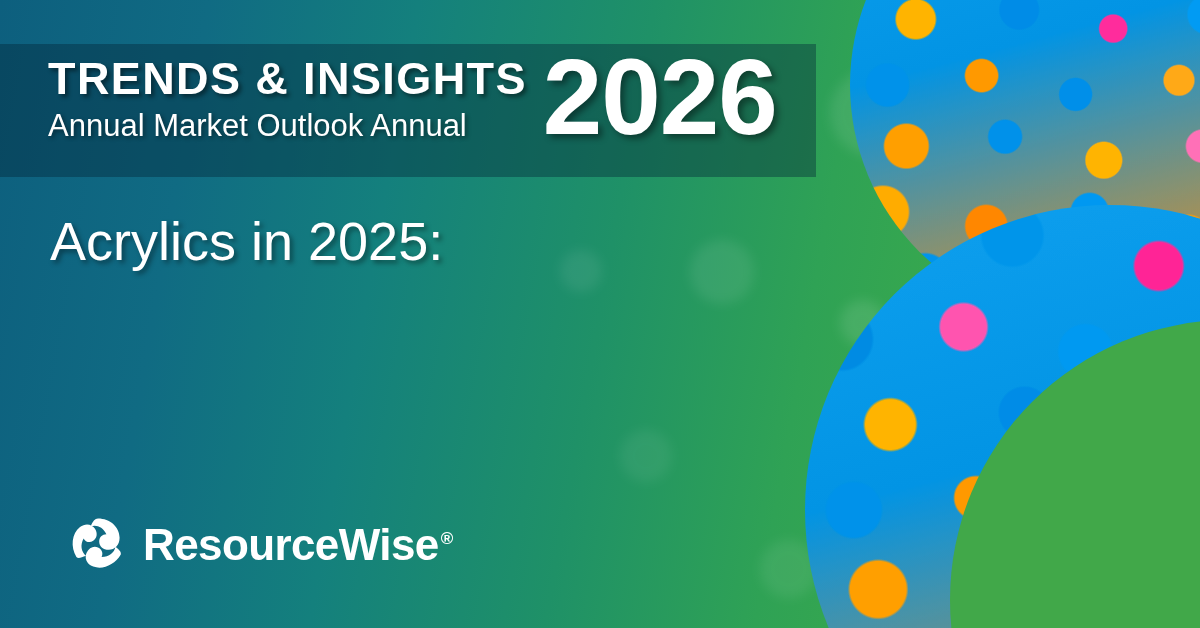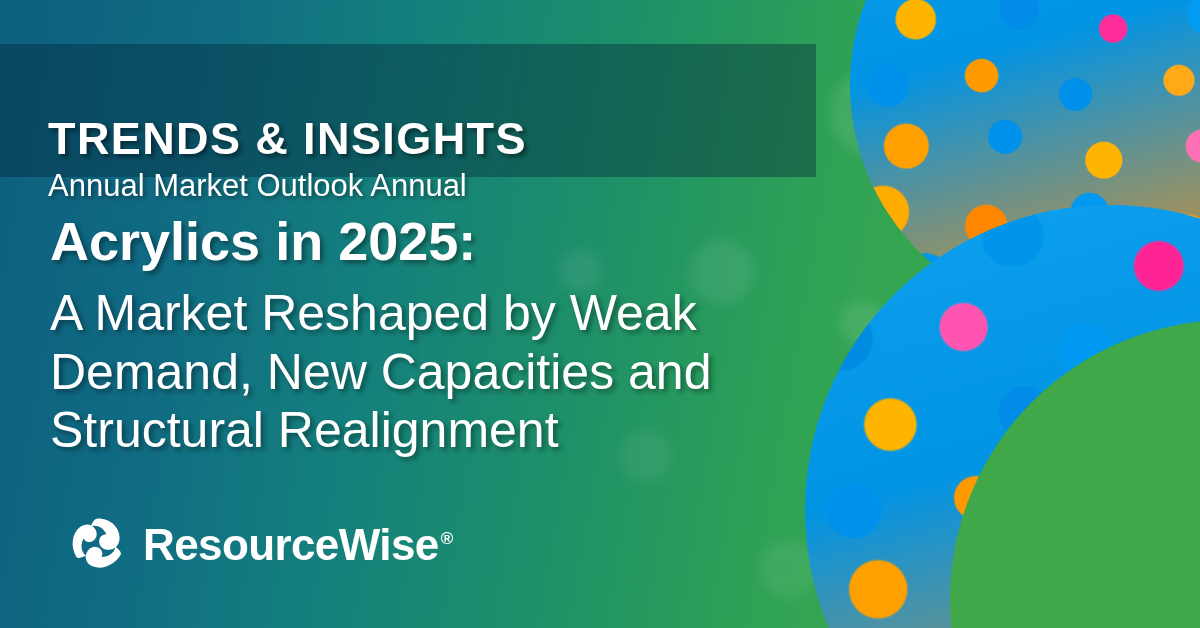--- a/index.html
+++ b/index.html
@@ -133,22 +133,21 @@
     background: rgba(2, 38, 56, 0.40);
   }
 
   .header-row {
     position: absolute;
     left: 48px;
     top: 44px;
     width: 768px;
     height: 133px;
     display: flex;
-    align-items: center;
-    margin-top: 42px;
+    align-items: flex-start;
   }
 
   .header-left {
     display: flex;
     flex-direction: column;
     justify-content: center;
     padding-top: 12px;
   }
 
   .kicker {
@@ -187,21 +186,21 @@
   .headline-wrap {
     position: absolute;
     left: 50px;
     top: 212px;
     width: 790px;
   }
 
   .headline-main {
     color: #ffffff;
     font-size: 54px;
-    font-weight: 700;
+    font-weight: 400;
     line-height: 1.08;
     margin: 0 0 14px 0;
     text-shadow: 3px 3px 5px rgba(0,0,0,0.40);
   }
 
   .headline-sub {
     color: #ffffff;
     font-size: 50px;
     font-weight: 400;
     line-height: 1.17;
@@ -267,29 +266,25 @@
     <div class="green-cutter"></div>
   </div>
 
   <div class="header-band"></div>
 
   <div class="header-row">
     <div class="header-left">
       <div class="kicker">TRENDS &amp; INSIGHTS</div>
       <div class="kicker-sub">Annual Market Outlook Annual</div>
     </div>
+    <div class="year">2026</div>
   </div>
 
   <div class="headline-wrap">
     <h1 class="headline-main">Acrylics in 2025:</h1>
-    <div class="headline-sub">
-      <span>A Market Reshaped by Weak</span>
-      <span>Demand, New Capacities and</span>
-      <span>Structural Realignment</span>
-    </div>
   </div>
 
   <div class="logo-lockup">
     <svg class="logo-mark" viewBox="0 0 100 100">
       <g fill="#ffffff">
         <path d="M50 6
                  C 70 6 86 20 86 38
                  C 86 50 78 58 68 58
                  C 58 58 52 52 52 44
                  C 52 37 57 32 64 32

